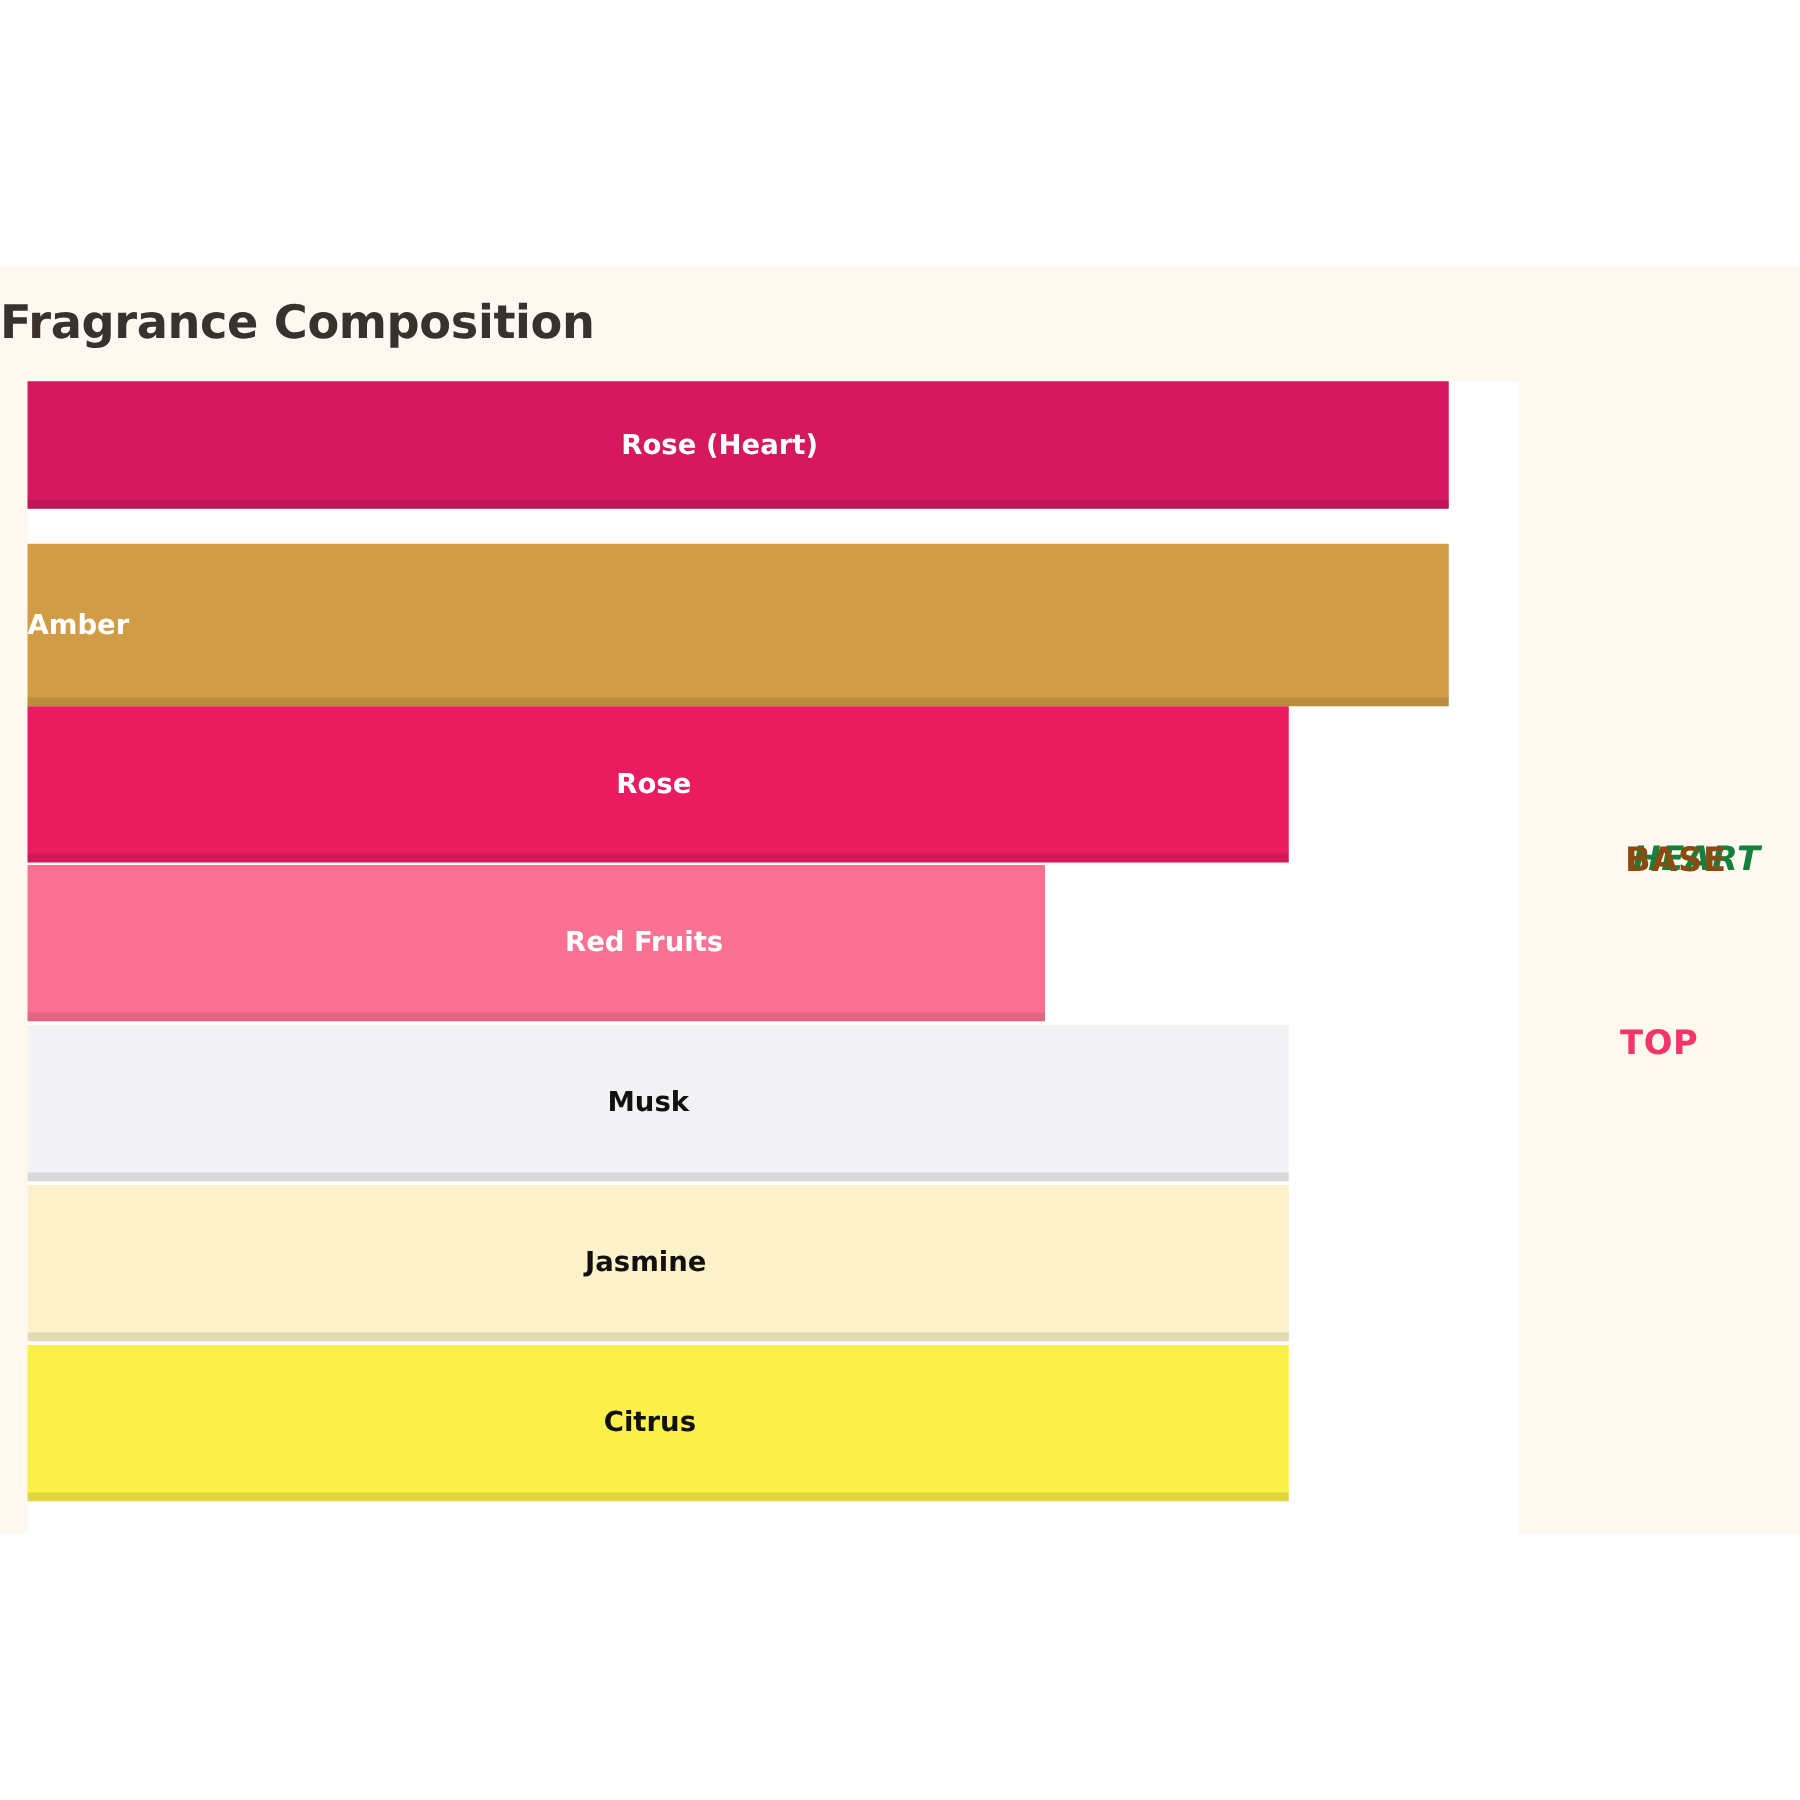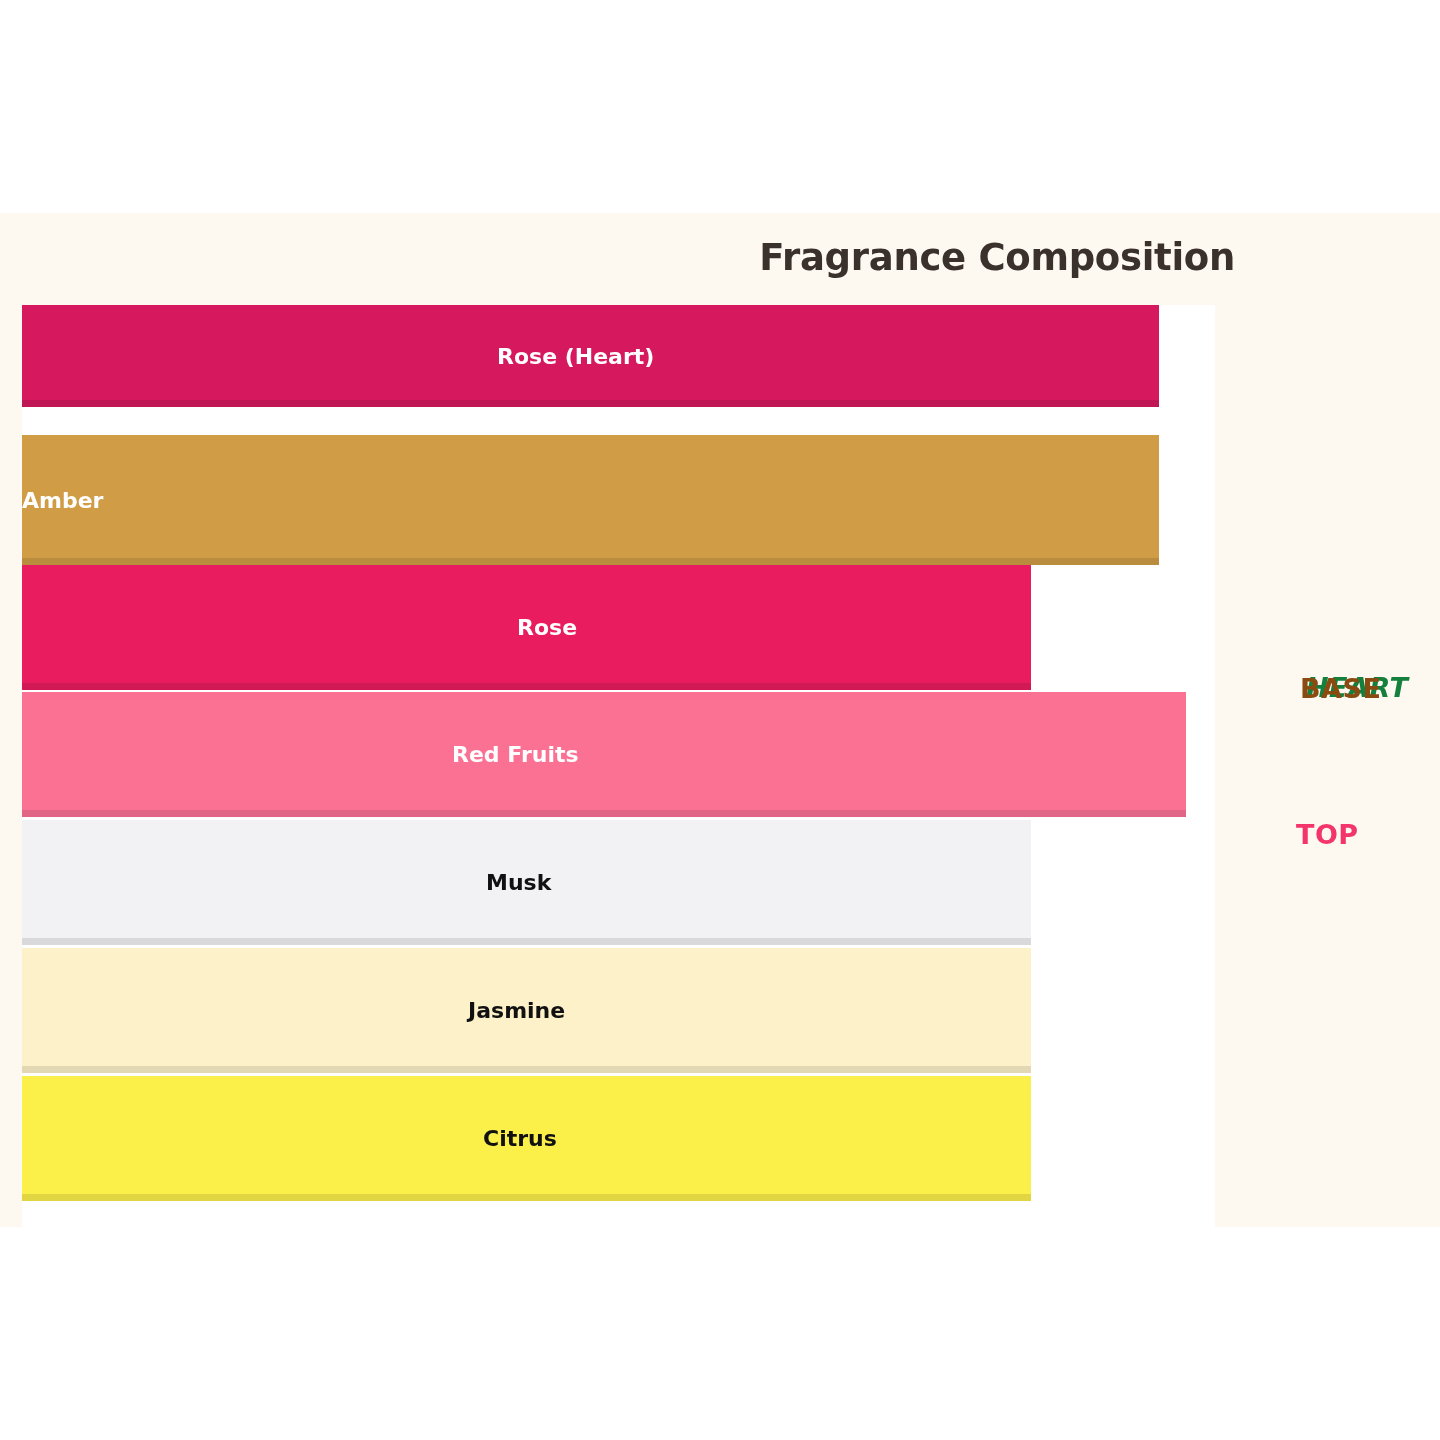--- a/index.html
+++ b/index.html
@@ -24,21 +24,21 @@
     height: 1014px;
     background: #fdf8f0;
   }
 
   
   #chart-title {
     position: absolute;
     left: 0;
     top: 23px;
     width: 1235px;
-    text-align: right;
+    text-align: left;
     font-size: 37px;
     font-weight: bold;
     color: #3a302c;
     letter-spacing: -0.3px;
     font-family: "DejaVu Sans", sans-serif;
   }
 
   
   #plot-area {
     position: absolute;
@@ -106,27 +106,27 @@
       <div class="bar-shade"></div>
       <span class="bar-label" style="color:#ffffff;margin-left:475px;">Rose (Heart)</span>
     </div>
 
     <div class="bar" style="top:130px;height:130px;width:1137px;">
       <div class="bar-fill" style="background:#d09c46;"></div>
       <div class="bar-shade"></div>
       <span class="bar-label" style="color:#ffffff;">Amber</span>
     </div>
 
-    <div class="bar" style="top:260px;height:125px;width:1009px;padding-left:24px;">
+    <div class="bar" style="top:260px;height:125px;width:1009px;">
       <div class="bar-fill" style="background:#e81c5f;"></div>
       <div class="bar-shade"></div>
       <span class="bar-label" style="color:#ffffff;margin-left:471px;">Rose</span>
     </div>
 
-    <div class="bar" style="top:387px;height:125px;width:1164px;">
+    <div class="bar" style="top:387px;height:125px;width:814px;">
       <div class="bar-fill" style="background:#fb7194;"></div>
       <div class="bar-shade"></div>
       <span class="bar-label" style="color:#ffffff;margin-left:430px;">Red Fruits</span>
     </div>
 
     <div class="bar" style="top:515px;height:125px;width:1009px;">
       <div class="bar-fill" style="background:#f2f2f4;"></div>
       <div class="bar-shade"></div>
       <span class="bar-label" style="color:#111111;margin-left:464px;">Musk</span>
     </div>

